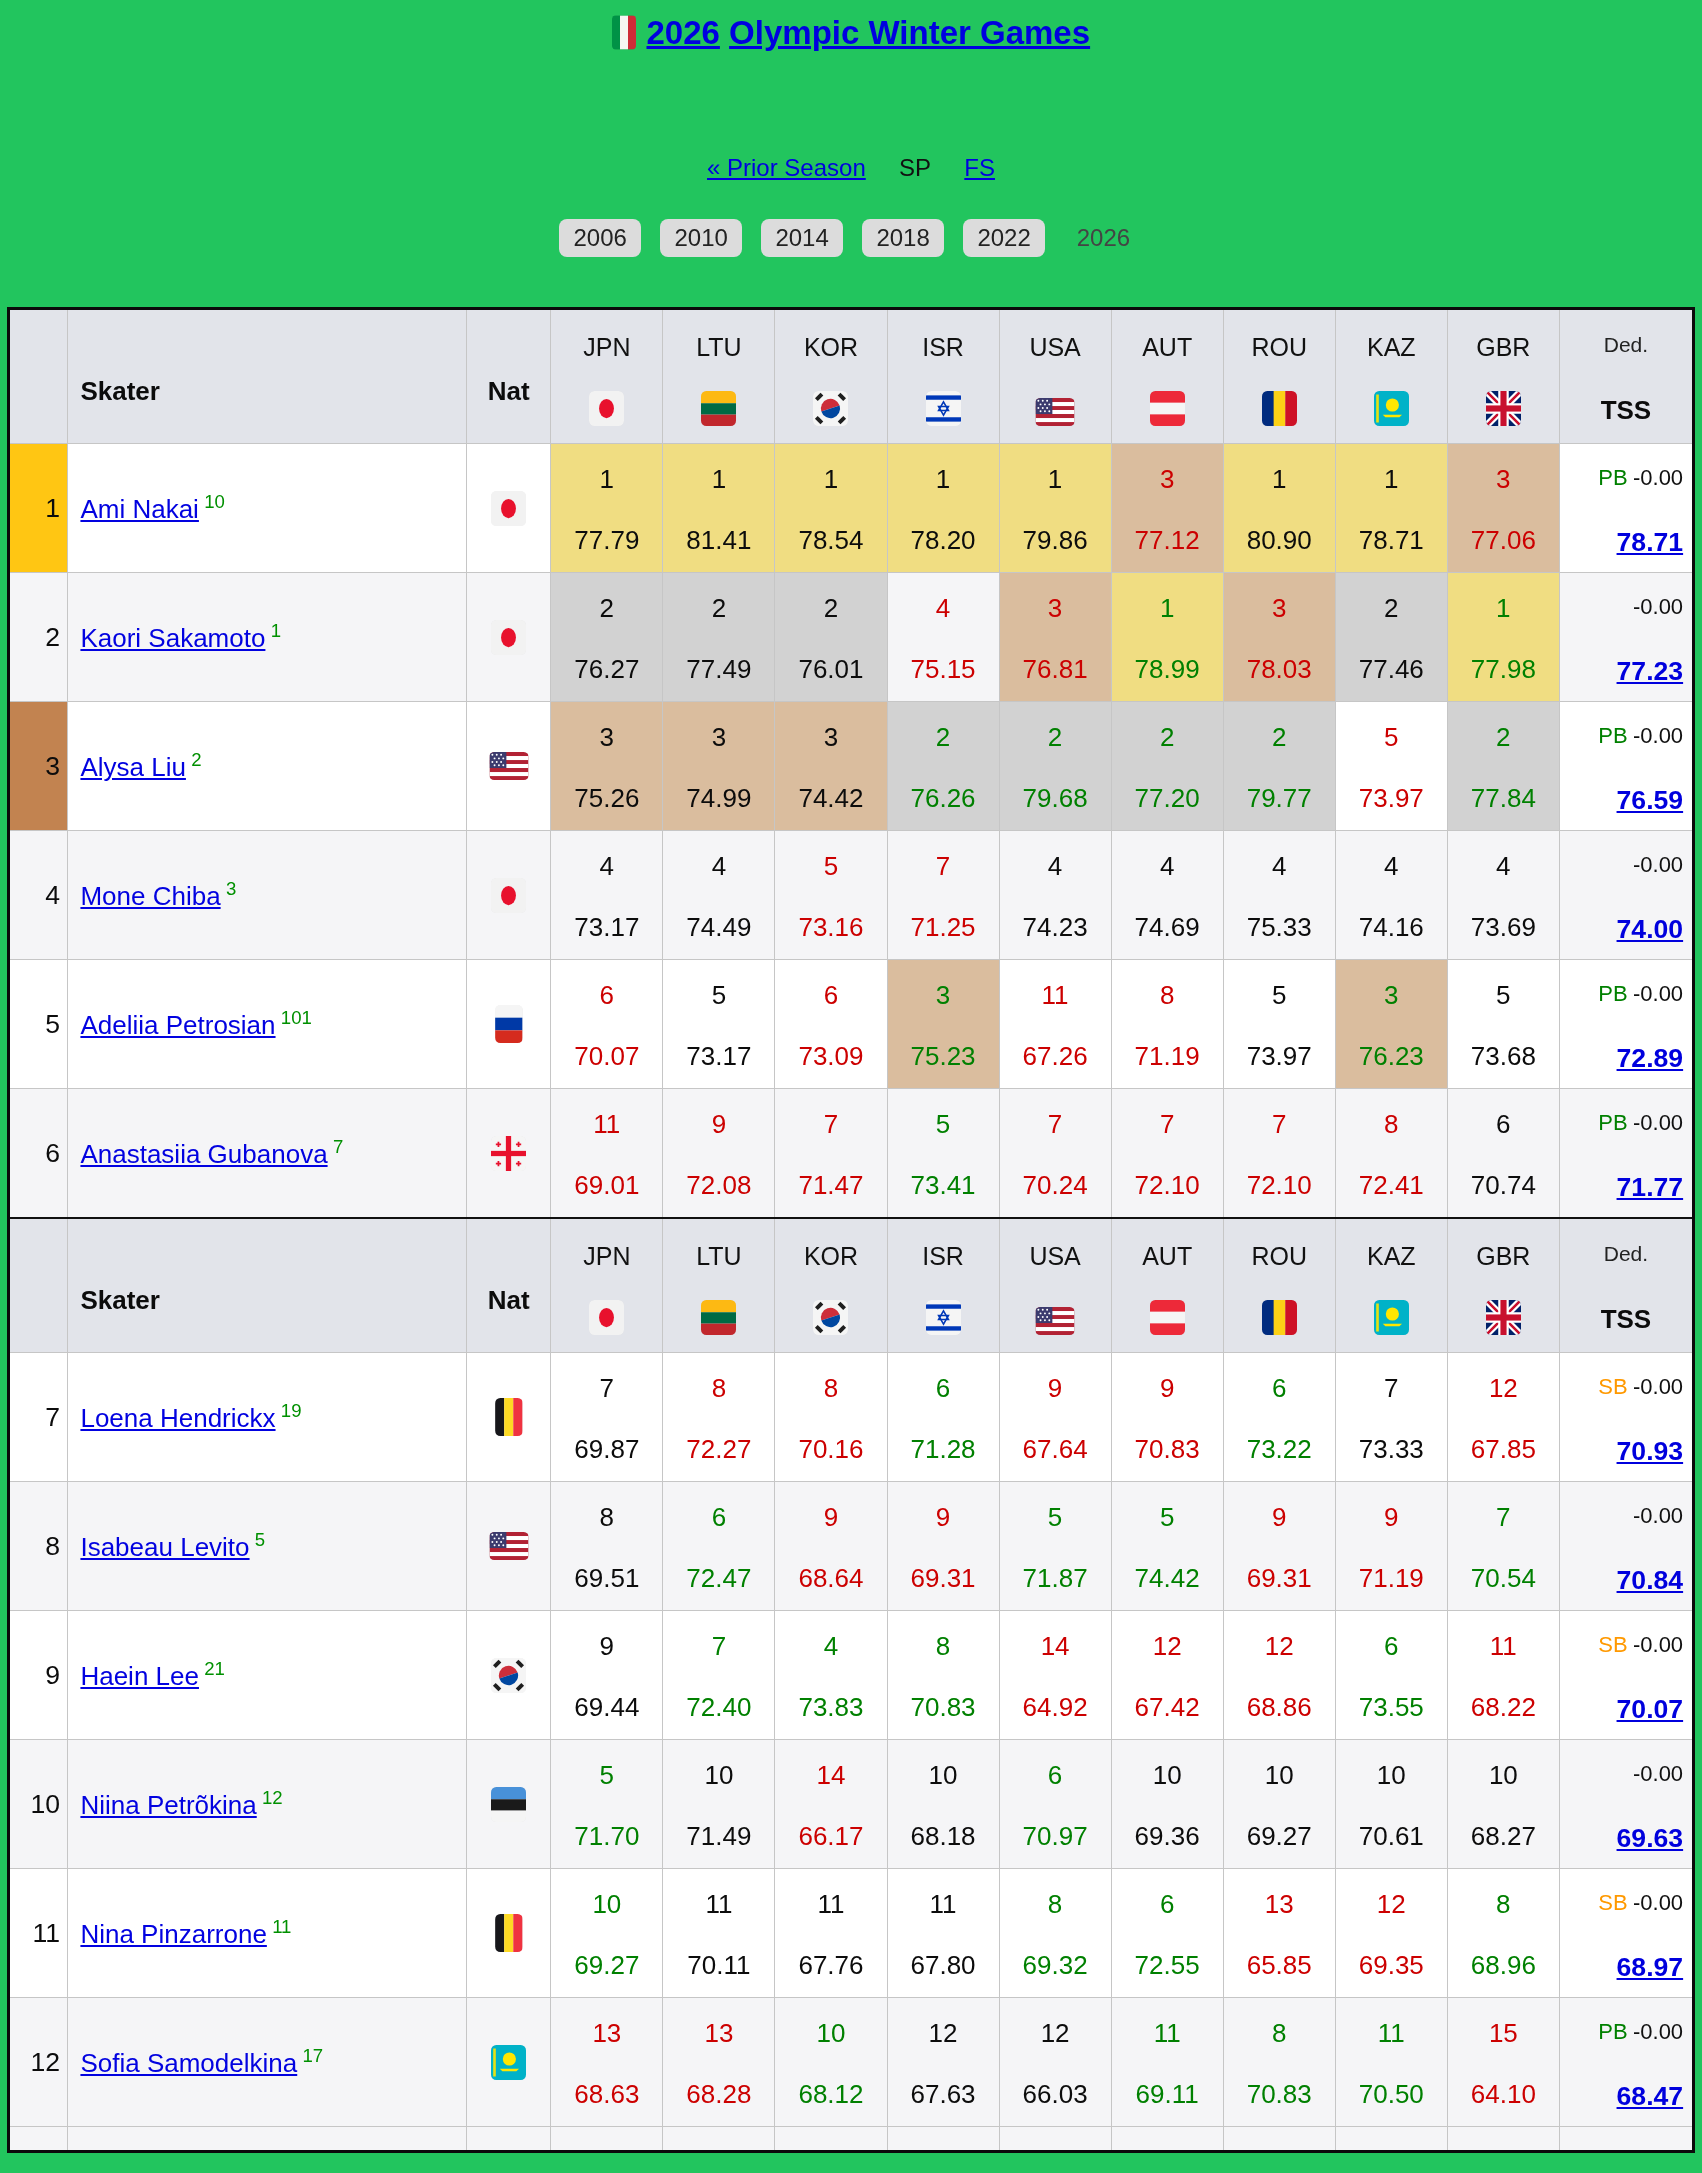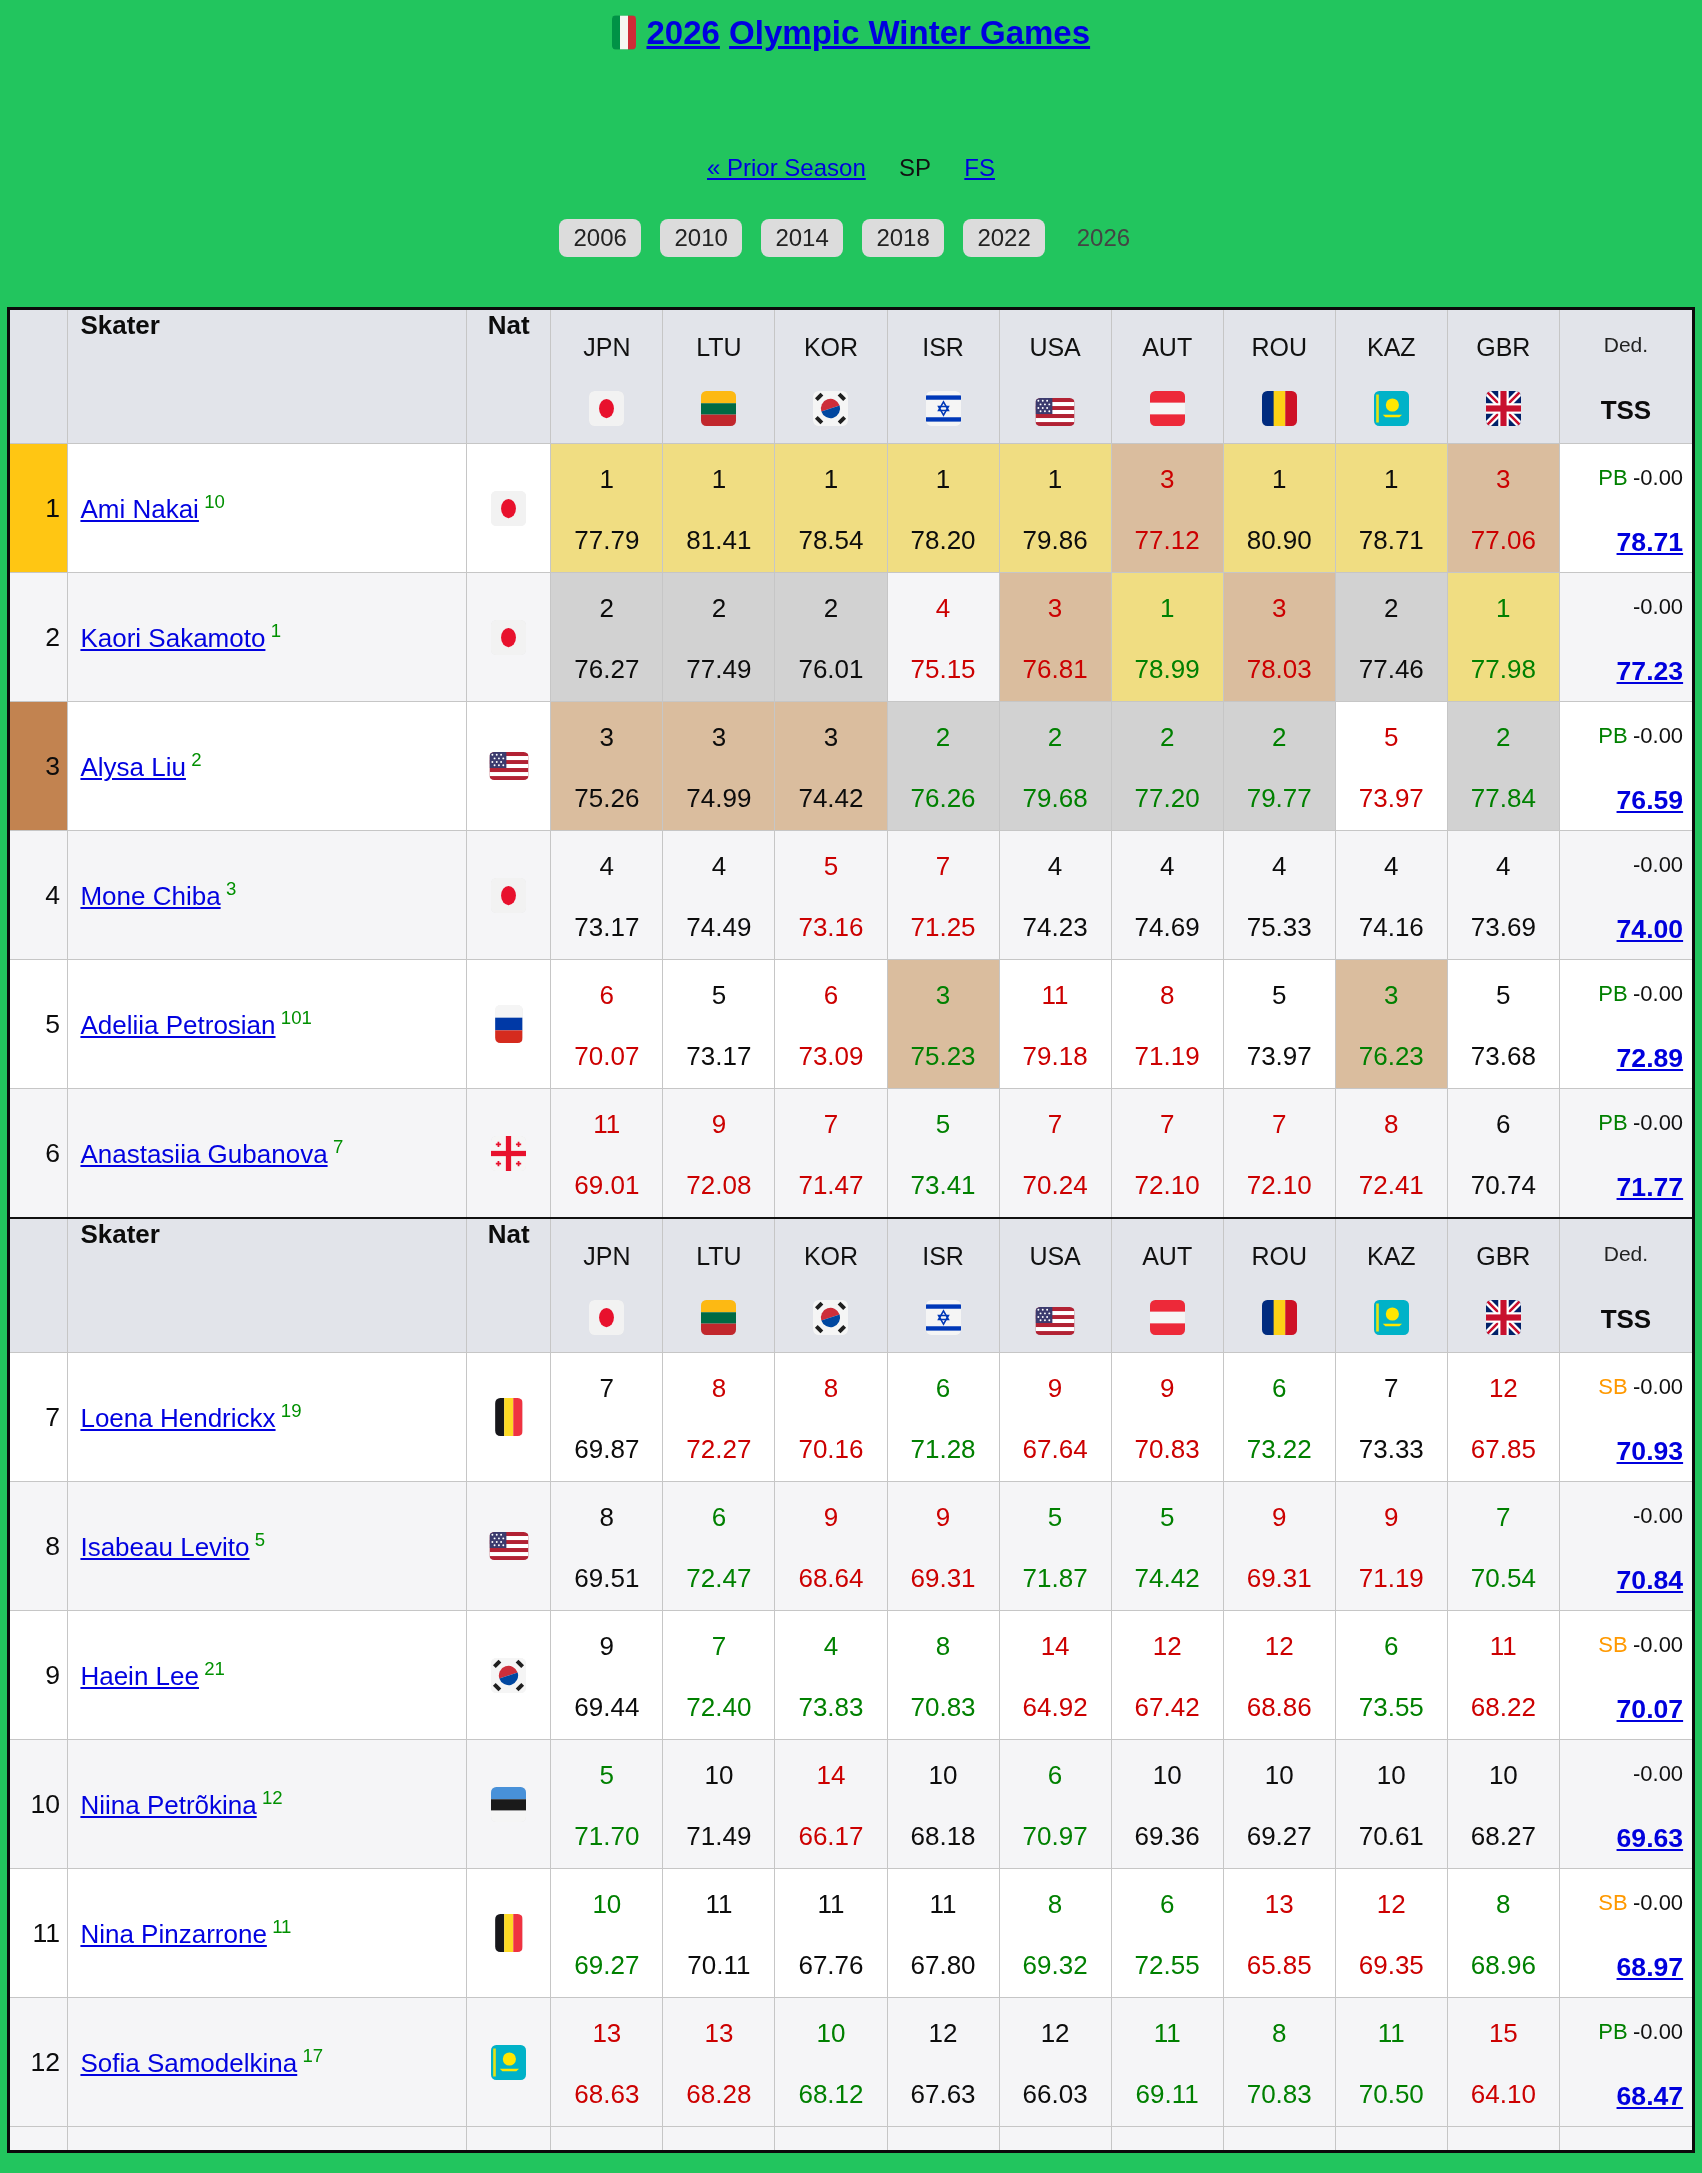--- a/index.html
+++ b/index.html
@@ -24,21 +24,21 @@
   table{border:3.5px solid #0b0b0b;}
   td{border:0.9px solid #c6c6c6;padding:0;vertical-align:middle;font-size:26px;color:#0c0c0c;}
   tr.stripe td{background:#f5f5f7;}
 
   
   tr.hdr td{background:var(--hdrbg);height:133px;}
   tr.hdr2 td{border-top:2.7px solid #111;}
   .hcell{display:flex;flex-direction:column;justify-content:space-between;align-items:center;height:133px;box-sizing:border-box;padding:23px 0 17.7px;}
   .hcode{font-size:25px;color:#111;}
   .hflag{display:flex;align-items:flex-end;}
-  .hone{display:flex;flex-direction:column;height:133px;box-sizing:border-box;padding-bottom:36px;}
+  .hone{display:flex;flex-direction:column;justify-content:flex-end;height:133px;box-sizing:border-box;padding-bottom:36px;}
   .skater-label{font-weight:bold;font-size:26px;padding-left:12.4px;}
   .nat-label{font-weight:bold;font-size:26px;text-align:center;}
   .ded-label{font-size:21px;color:#222;}
   .tss-label{font-weight:bold;font-size:26px;}
 
   
   tr.datarow td{height:128px;}
   td.rank-col{text-align:right;padding-right:7px;font-size:26.6px;}
   td.rk1{background:var(--gold);}
   td.rk2{background:var(--silver);}
@@ -638,21 +638,21 @@
           </td>
           <td class="judge-cell bg-bronze">
             <div class="jwrap">
               <span class="tg">3</span>
               <span class="tg">75.23</span>
             </div>
           </td>
           <td class="judge-cell">
             <div class="jwrap">
               <span class="tr-red">11</span>
-              <span class="tr-red">79.18</span>
+              <span class="tr-red">67.26</span>
             </div>
           </td>
           <td class="judge-cell">
             <div class="jwrap">
               <span class="tr-red">8</span>
               <span class="tr-red">71.19</span>
             </div>
           </td>
           <td class="judge-cell">
             <div class="jwrap">

